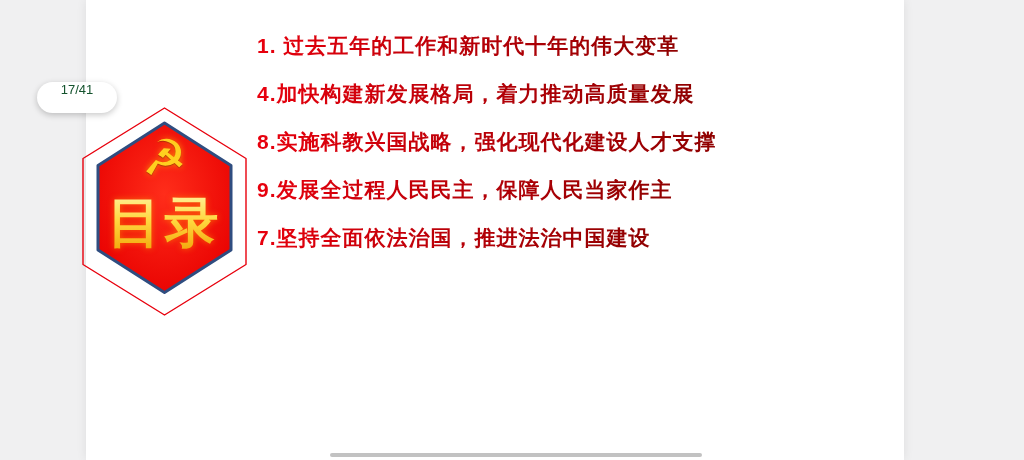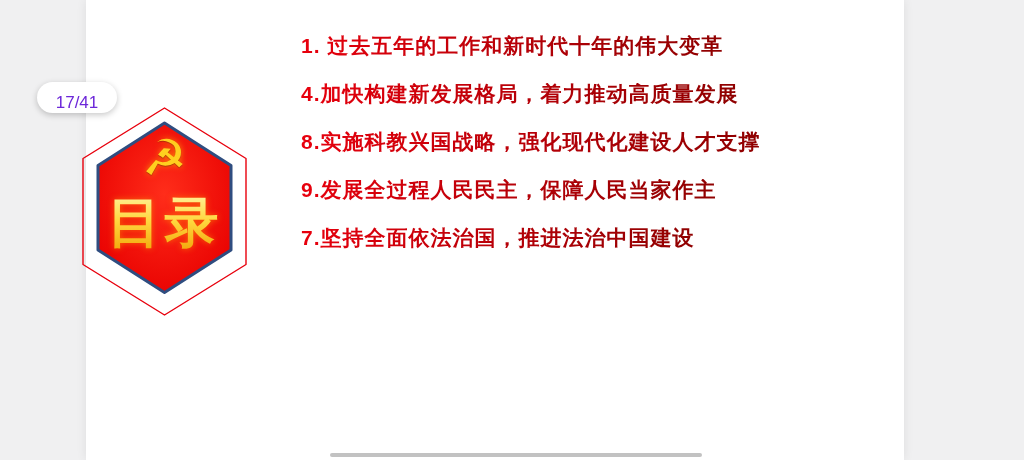--- a/index.html
+++ b/index.html
@@ -20,23 +20,23 @@
     background: #ffffff;
     box-shadow: 0 0 10px rgba(0,0,0,0.08);
   }
   .page-pill {
     position: absolute;
     left: 37px; top: 82px;
     width: 80px; height: 31px;
     background: #ffffff;
     border-radius: 16px;
     box-shadow: 0 2px 6px rgba(0,0,0,0.22);
-    display: flex; align-items: flex-end; justify-content: center;
-    font-size: 17px;
-    color: #6d28d9;
+    display: flex; align-items: flex-start; justify-content: center;
+    font-size: 13px;
+    color: #14532d;
     z-index: 5;
   }
   .badge {
     position: absolute;
     left: 81px; top: 106px;
     width: 167px; height: 211px;
     z-index: 2;
   }
   .badge svg { position: absolute; left: 0; top: 0; }
   .badge .emblem {
@@ -75,21 +75,20 @@
   .toc li span {
     display: inline-block;
     font-size: 21px;
     font-weight: bold;
     letter-spacing: 1px;
     line-height: 22px;
     background: linear-gradient(90deg, #e8000d 0%, #b30007 55%, #8f0000 100%);
     -webkit-background-clip: text;
     background-clip: text;
     color: transparent;
-    margin-left: 44px;
   }
   .h-scrollbar {
     position: absolute;
     left: 330px; top: 453px;
     width: 372px; height: 4px;
     background: #c2c2c2;
     border-radius: 2px;
   }
 </style>
 </head>

